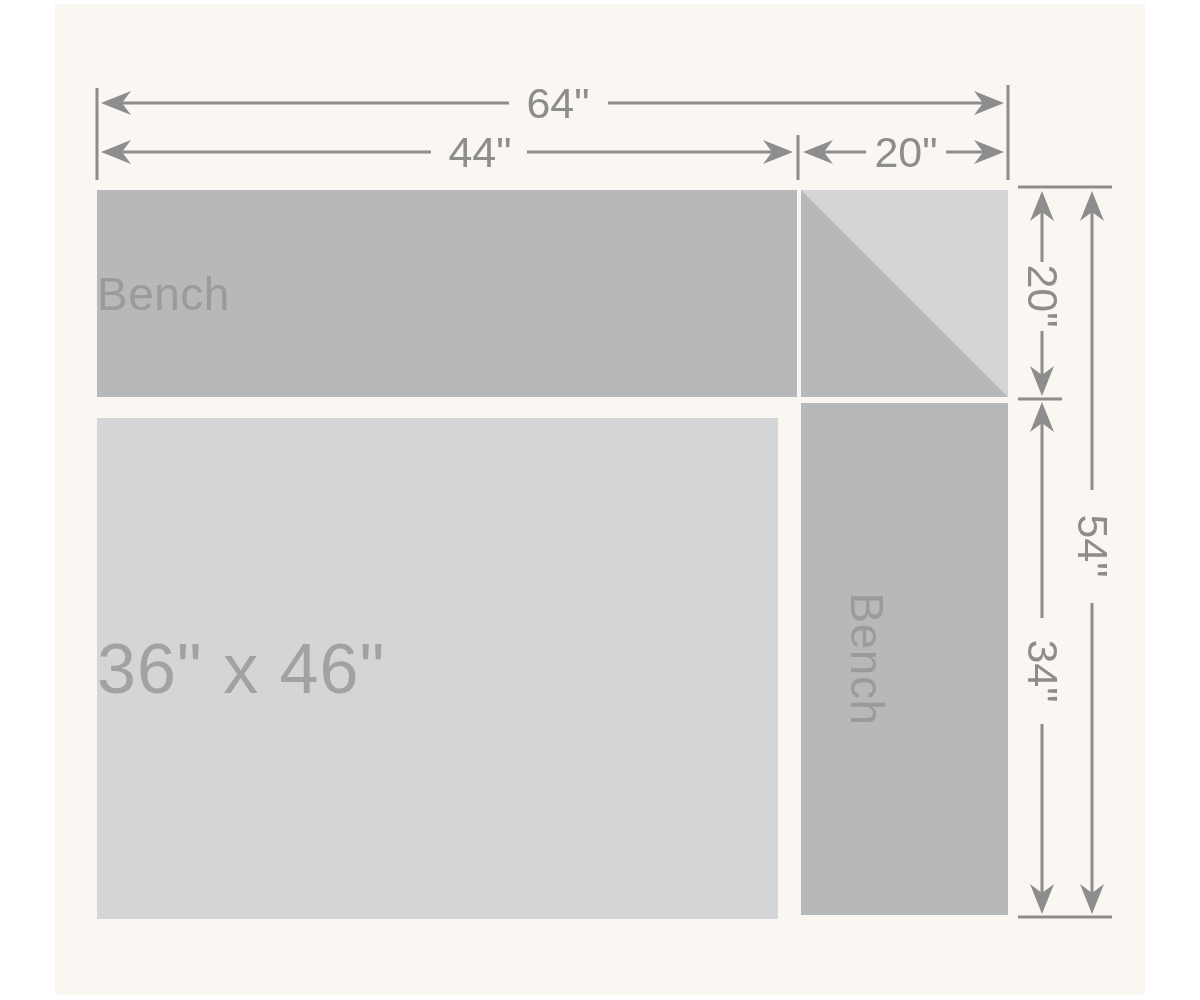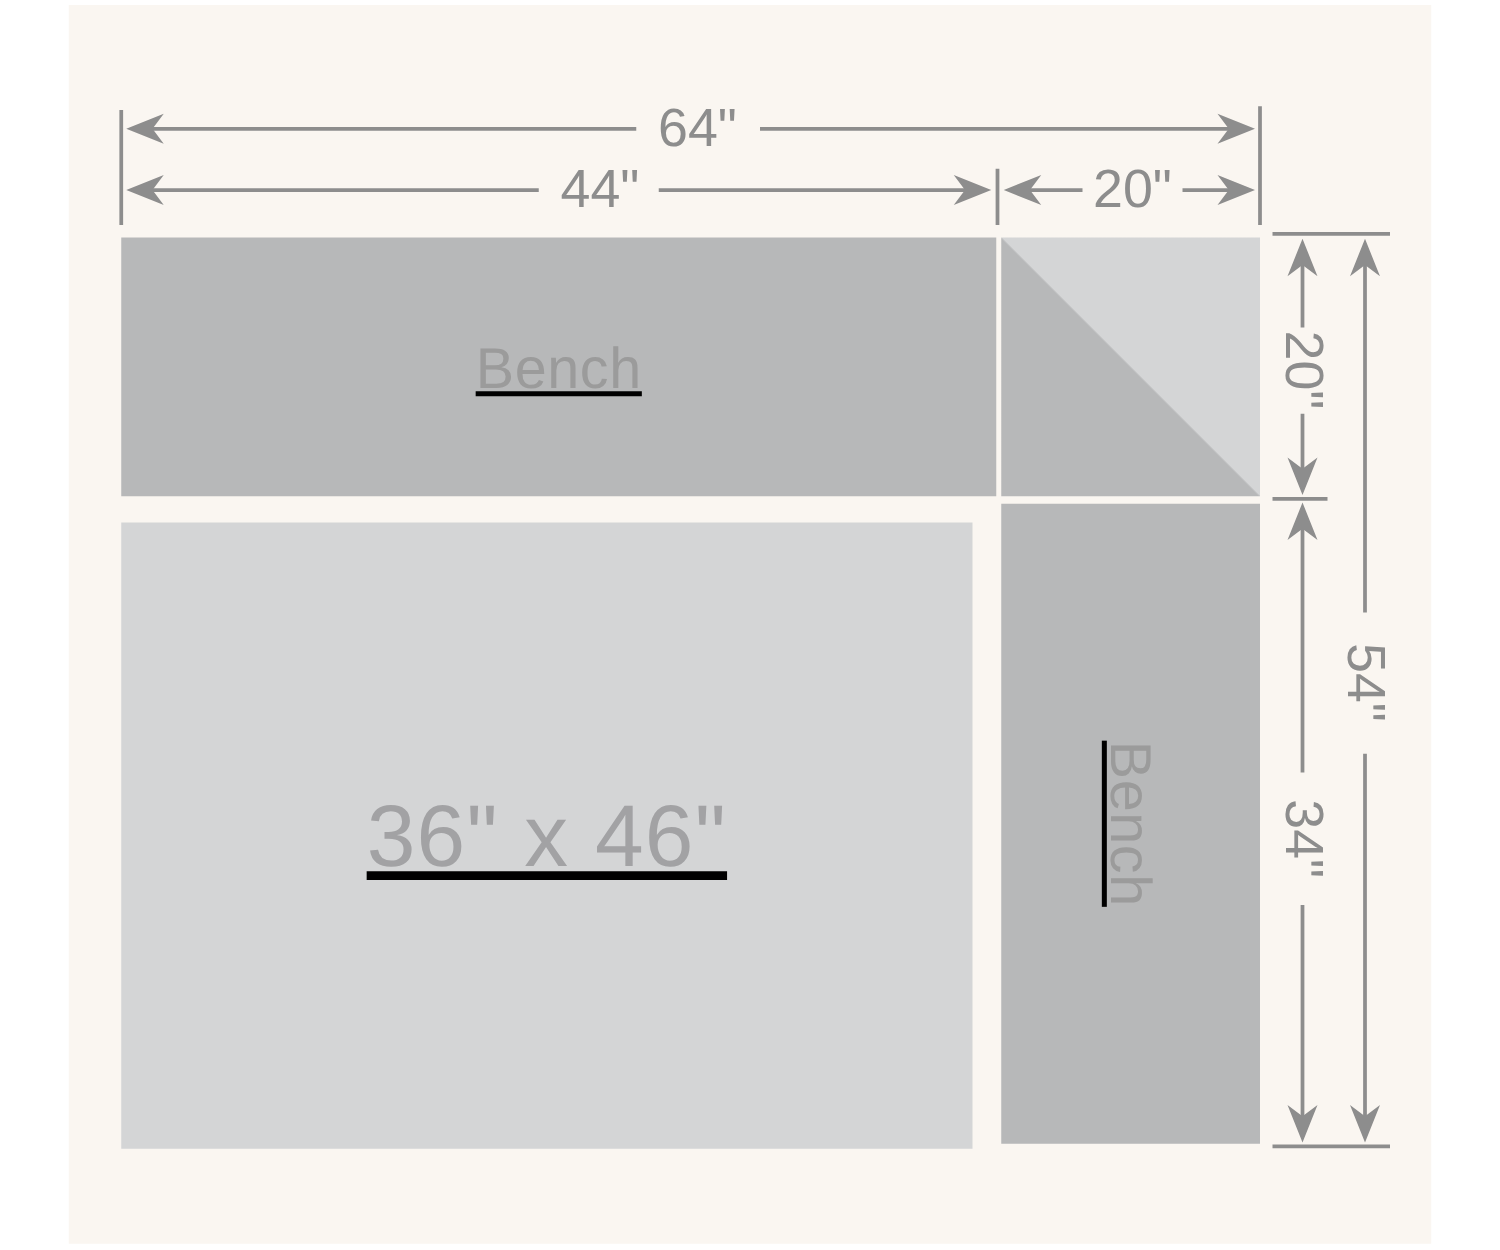--- a/index.html
+++ b/index.html
@@ -13,21 +13,21 @@
   }
   html,body{margin:0;padding:0;background:var(--page-bg);}
   .stage{
     position:relative;width:1200px;height:1000px;background:var(--page-bg);
     font-family:"Liberation Sans", sans-serif;overflow:hidden;
   }
   .panel{
     position:absolute;left:55px;top:4px;width:1090px;height:991px;
     background:var(--panel-bg);
   }
-  .shape{position:absolute;display:flex;align-items:center;justify-content:center;text-decoration:underline;}
+  .shape{position:absolute;display:flex;align-items:center;justify-content:flex-start;}
   .bench-top{left:97px;top:190px;width:700px;height:207px;background:var(--bench-fill);}
   .corner{
     left:801px;top:190px;width:207px;height:207px;
     background:linear-gradient(45deg, var(--bench-fill) 49.75%, var(--table-fill) 50.25%);
   }
   .bench-right{left:801px;top:403px;width:207px;height:512px;background:var(--bench-fill);}
   .table-rect{left:97px;top:418px;width:681px;height:501px;background:var(--table-fill);}
   .shape-label{
     color:var(--shape-label-color);font-size:46px;line-height:1;letter-spacing:0.5px;
   }

